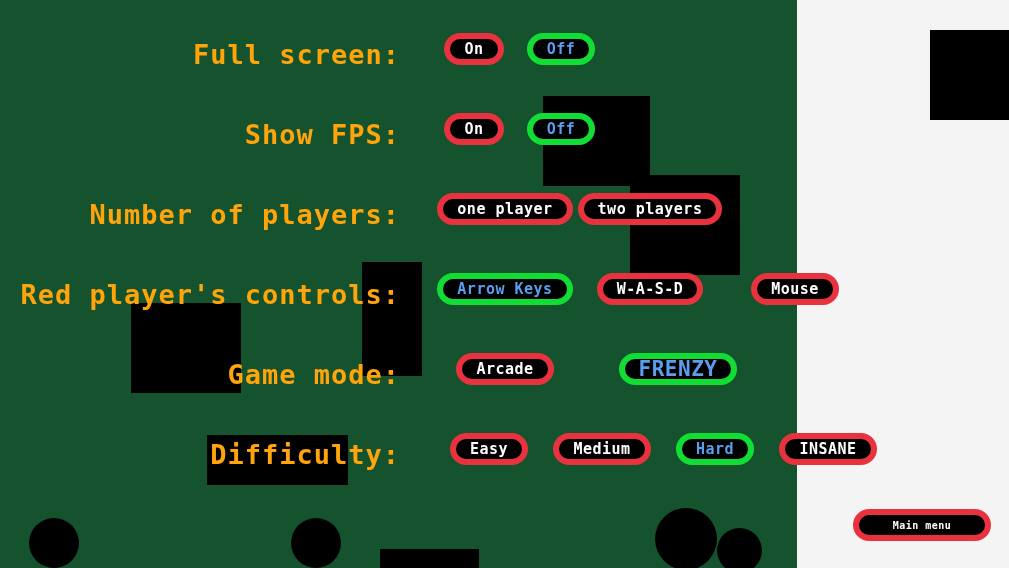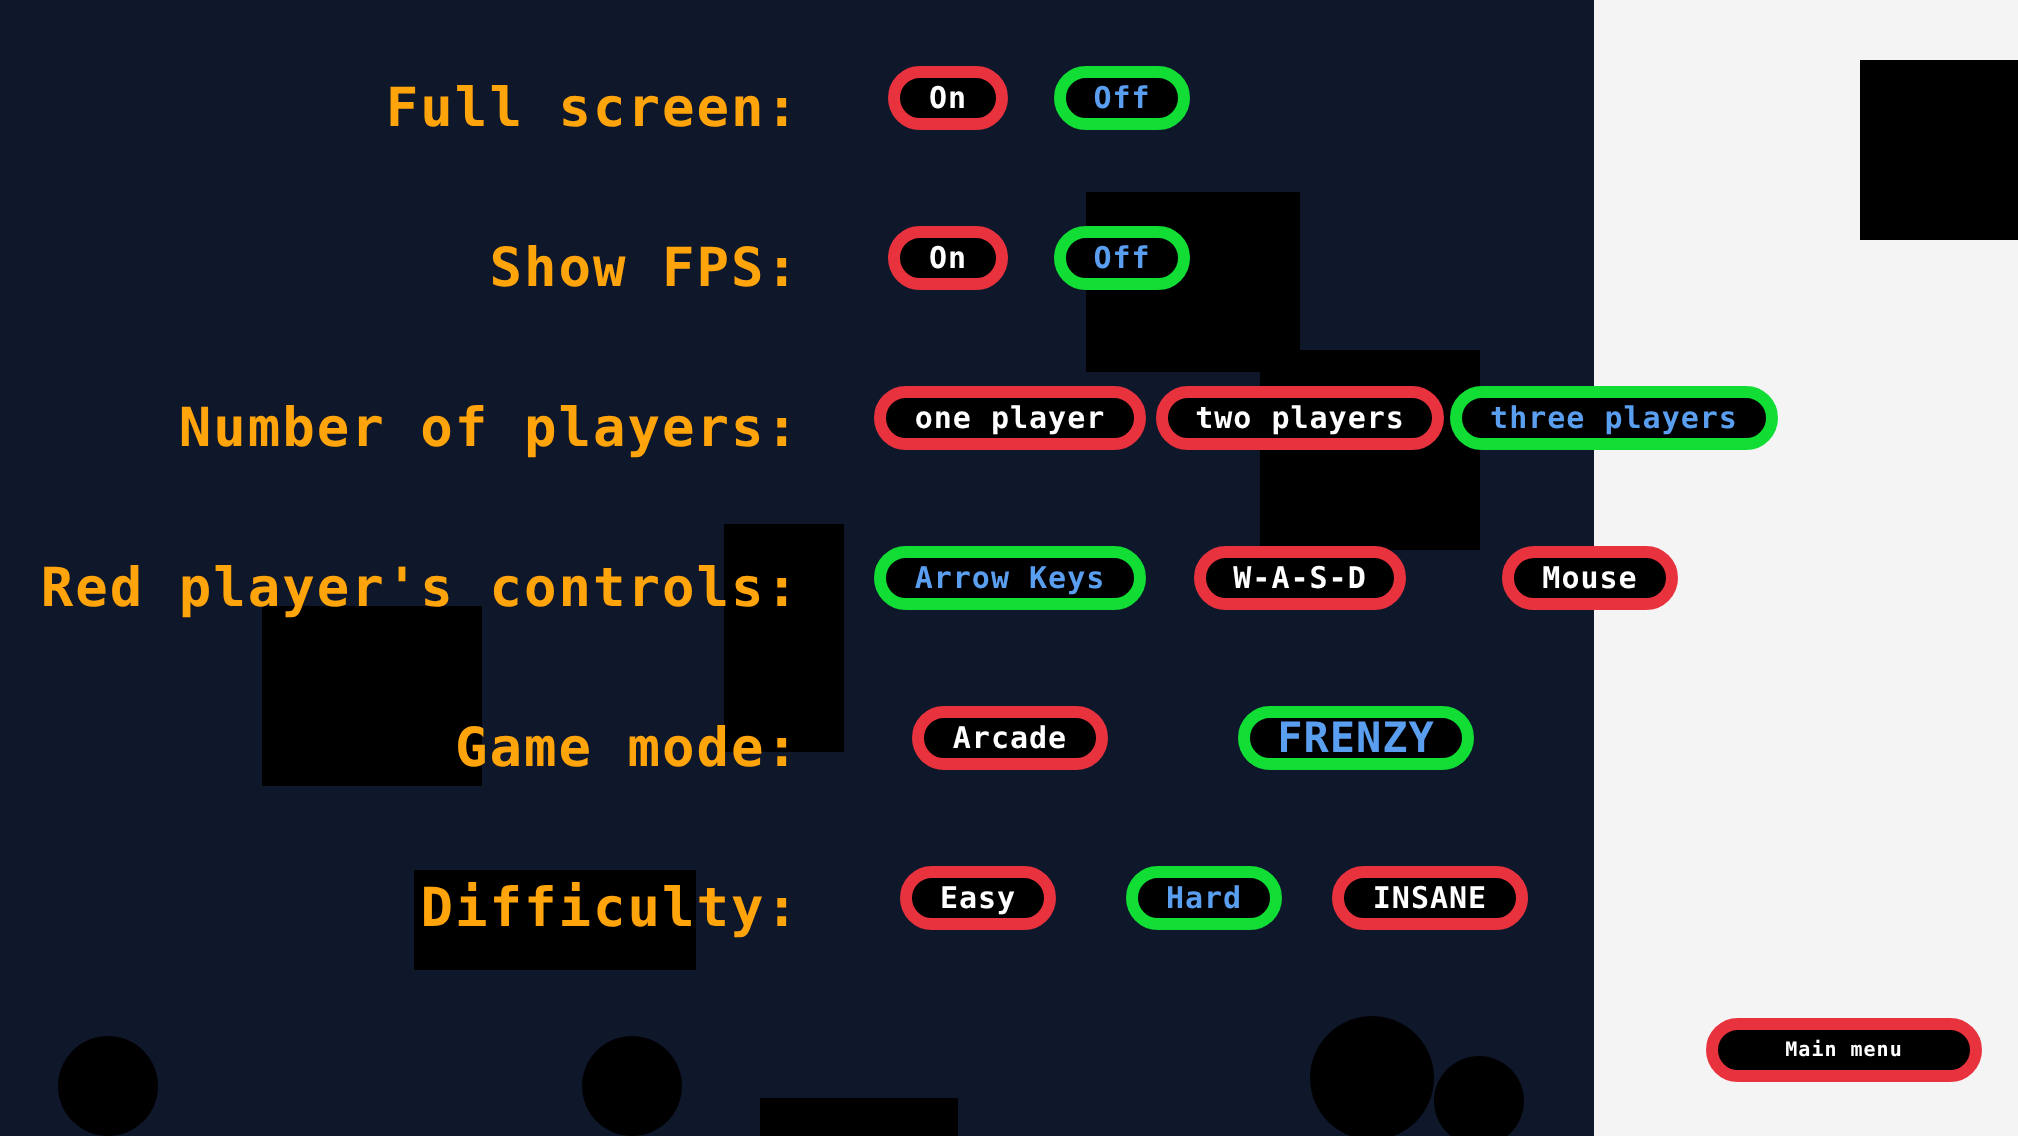--- a/index.html
+++ b/index.html
@@ -15,21 +15,21 @@
     overflow: hidden;
     position: relative;
   }
 
   
   #stage {
     position: absolute;
     left: 0; top: 0;
     width: 797px;
     height: 568px;
-    background: #0f172a;
+    background: #14532d;
   }
 
   
   .obstacle {
     position: absolute;
     background: #000000;
     z-index: 1;
   }
   .ball {
     position: absolute;
@@ -145,25 +145,22 @@
           </div>
           <div class="optcell" style="width: 80px; margin-right: 0px;">
             <div class="btn selected" style="font-size: 15px;">Off</div>
           </div>
         </div>
         <div class="label-holder" style="left: 0px; width: 400px; top: 199px;">Number of players:</div>
         <div class="opts" style="left: 435px; top: 193px;">
           <div class="optcell" style="width: 140px; margin-right: 5px;">
             <div class="btn" style="font-size: 15px;">one player</div>
           </div>
-          <div class="optcell" style="width: 140px; margin-right: 17px;">
+          <div class="optcell" style="width: 140px; margin-right: 0;">
             <div class="btn" style="font-size: 15px;">two players</div>
-          </div>
-          <div class="optcell" style="width: 140px; margin-right: 0px;">
-            <div class="btn selected" style="font-size: 15px;">three players</div>
           </div>
         </div>
         <div class="label-holder" style="left: 0px; width: 400px; top: 279px;">Red player's controls:</div>
         <div class="opts" style="left: 435px; top: 273px;">
           <div class="optcell" style="width: 140px; margin-right: 5px;">
             <div class="btn selected" style="font-size: 15px;">Arrow Keys</div>
           </div>
           <div class="optcell" style="width: 140px; margin-right: 5px; text-align: center;">
             <div class="btn" style="font-size: 15px;">W-A-S-D</div>
           </div>
@@ -179,20 +176,23 @@
           <div class="optcell" style="width: 140px; margin-right: 0px;">
             <div class="btn selected" style="font-size: 21px;">FRENZY</div>
           </div>
         </div>
         <div class="label-holder" style="left: 0px; width: 400px; top: 439px;">Difficulty:</div>
         <div class="opts" style="left: 435px; top: 433px;">
           <div class="optcell" style="width: 108px; margin-right: 5px;">
             <div class="btn" style="font-size: 15px;">Easy</div>
           </div>
           <div class="optcell" style="width: 108px; margin-right: 5px;">
+            <div class="btn" style="font-size: 15px;">Medium</div>
+          </div>
+          <div class="optcell" style="width: 108px; margin-right: 5px;">
             <div class="btn selected" style="font-size: 15px;">Hard</div>
           </div>
           <div class="optcell" style="width: 108px; margin-right: 0px;">
             <div class="btn" style="font-size: 15px;">INSANE</div>
           </div>
         </div>
       </div>
 
     <div id="main-menu-wrap" style="left: 853px; top: 509px;"><div class="btn" style="width: 138px; font-size: 10px;">Main menu</div></div>
   </div>

